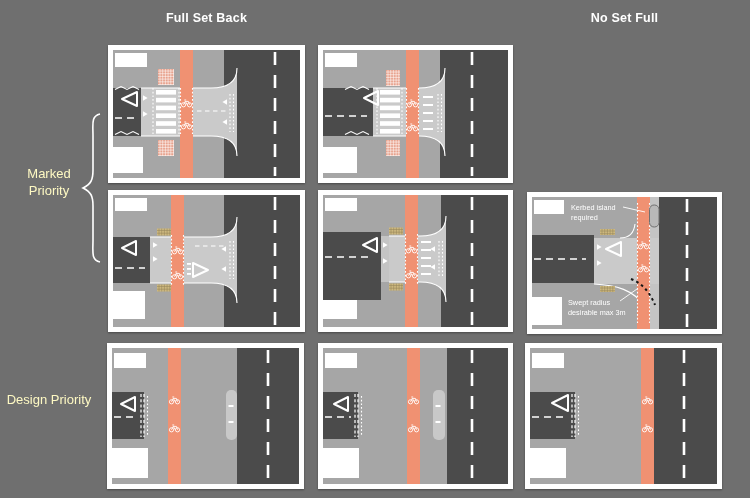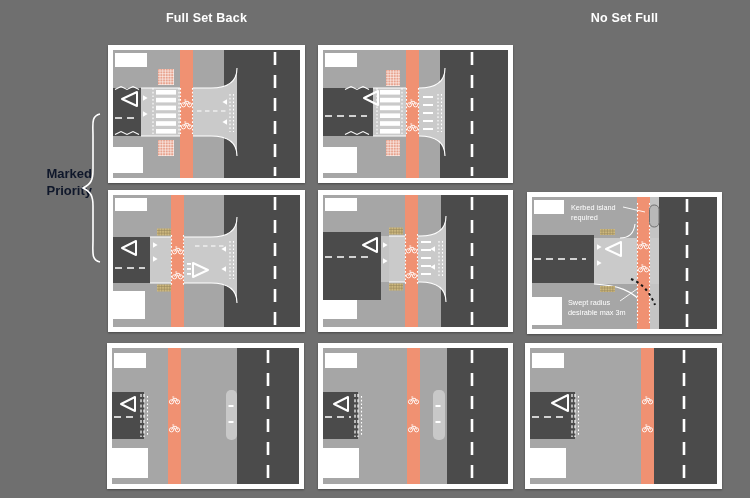--- a/index.html
+++ b/index.html
@@ -1,37 +1,38 @@
 <!DOCTYPE html>
 <html><head>
 <meta charset="utf-8">
 <style>
   html,body{margin:0;padding:0;}
   body{width:750px;height:504px;position:relative;background:#ffffff;font-family:"Liberation Sans",sans-serif;overflow:hidden;}
   #canvas{position:absolute;left:0;top:0;width:750px;height:498px;}
   .col-header{position:absolute;top:8px;height:20px;display:flex;align-items:center;justify-content:center;
     color:#fff;font-weight:bold;font-size:12.5px;letter-spacing:.2px;}
-  .row-label{position:absolute;color:#0f172a;font-weight:bold;font-size:13px;text-align:right;line-height:1.3;}
+  .row-label{position:absolute;color:#fef9c3;font-weight:normal;font-size:13px;text-align:center;line-height:1.3;}
   .cell{position:absolute;box-shadow:0 1px 2px rgba(0,0,0,.35);text-align:right;}
   .cell svg{display:block;}
   #brace{position:absolute;left:80px;top:112px;}
 </style>
 </head>
 <body>
 
 <div id="canvas" style="background: rgb(111, 111, 111);">
 
   <div class="col-header" style="left:108px;width:197px;justify-content:center;">
     <span>Full Set Back</span>
   </div>
   <div class="col-header" style="left:527px;width:195px;">
     <span>No Set Full</span>
   </div>
 
   <div class="row-label" style="left:6px;top:166px;width:86px;">Marked Priority</div>
+  <div class="row-label" style="left:6px;top:392px;width:86px;">Design Priority</div>
 
   <svg id="brace" width="24" height="152">
     <path d="M 20,2 C 11,4 13,12 13,24 L 13,58 C 13,68 11,72 3,76 C 11,80 13,84 13,94 L 13,128 C 13,140 11,148 20,150" stroke="#ffffff" stroke-width="1.6" fill="none"></path>
   </svg>
 
   <div class="cell" style="left: 108px; top: 45px; width: 197px; height: 138px;">
       <svg viewBox="0 0 197 138" width="197" height="138">
         <defs>
           <clipPath id="cp-r1f">
             <rect x="5" y="5" width="187" height="128"></rect>

